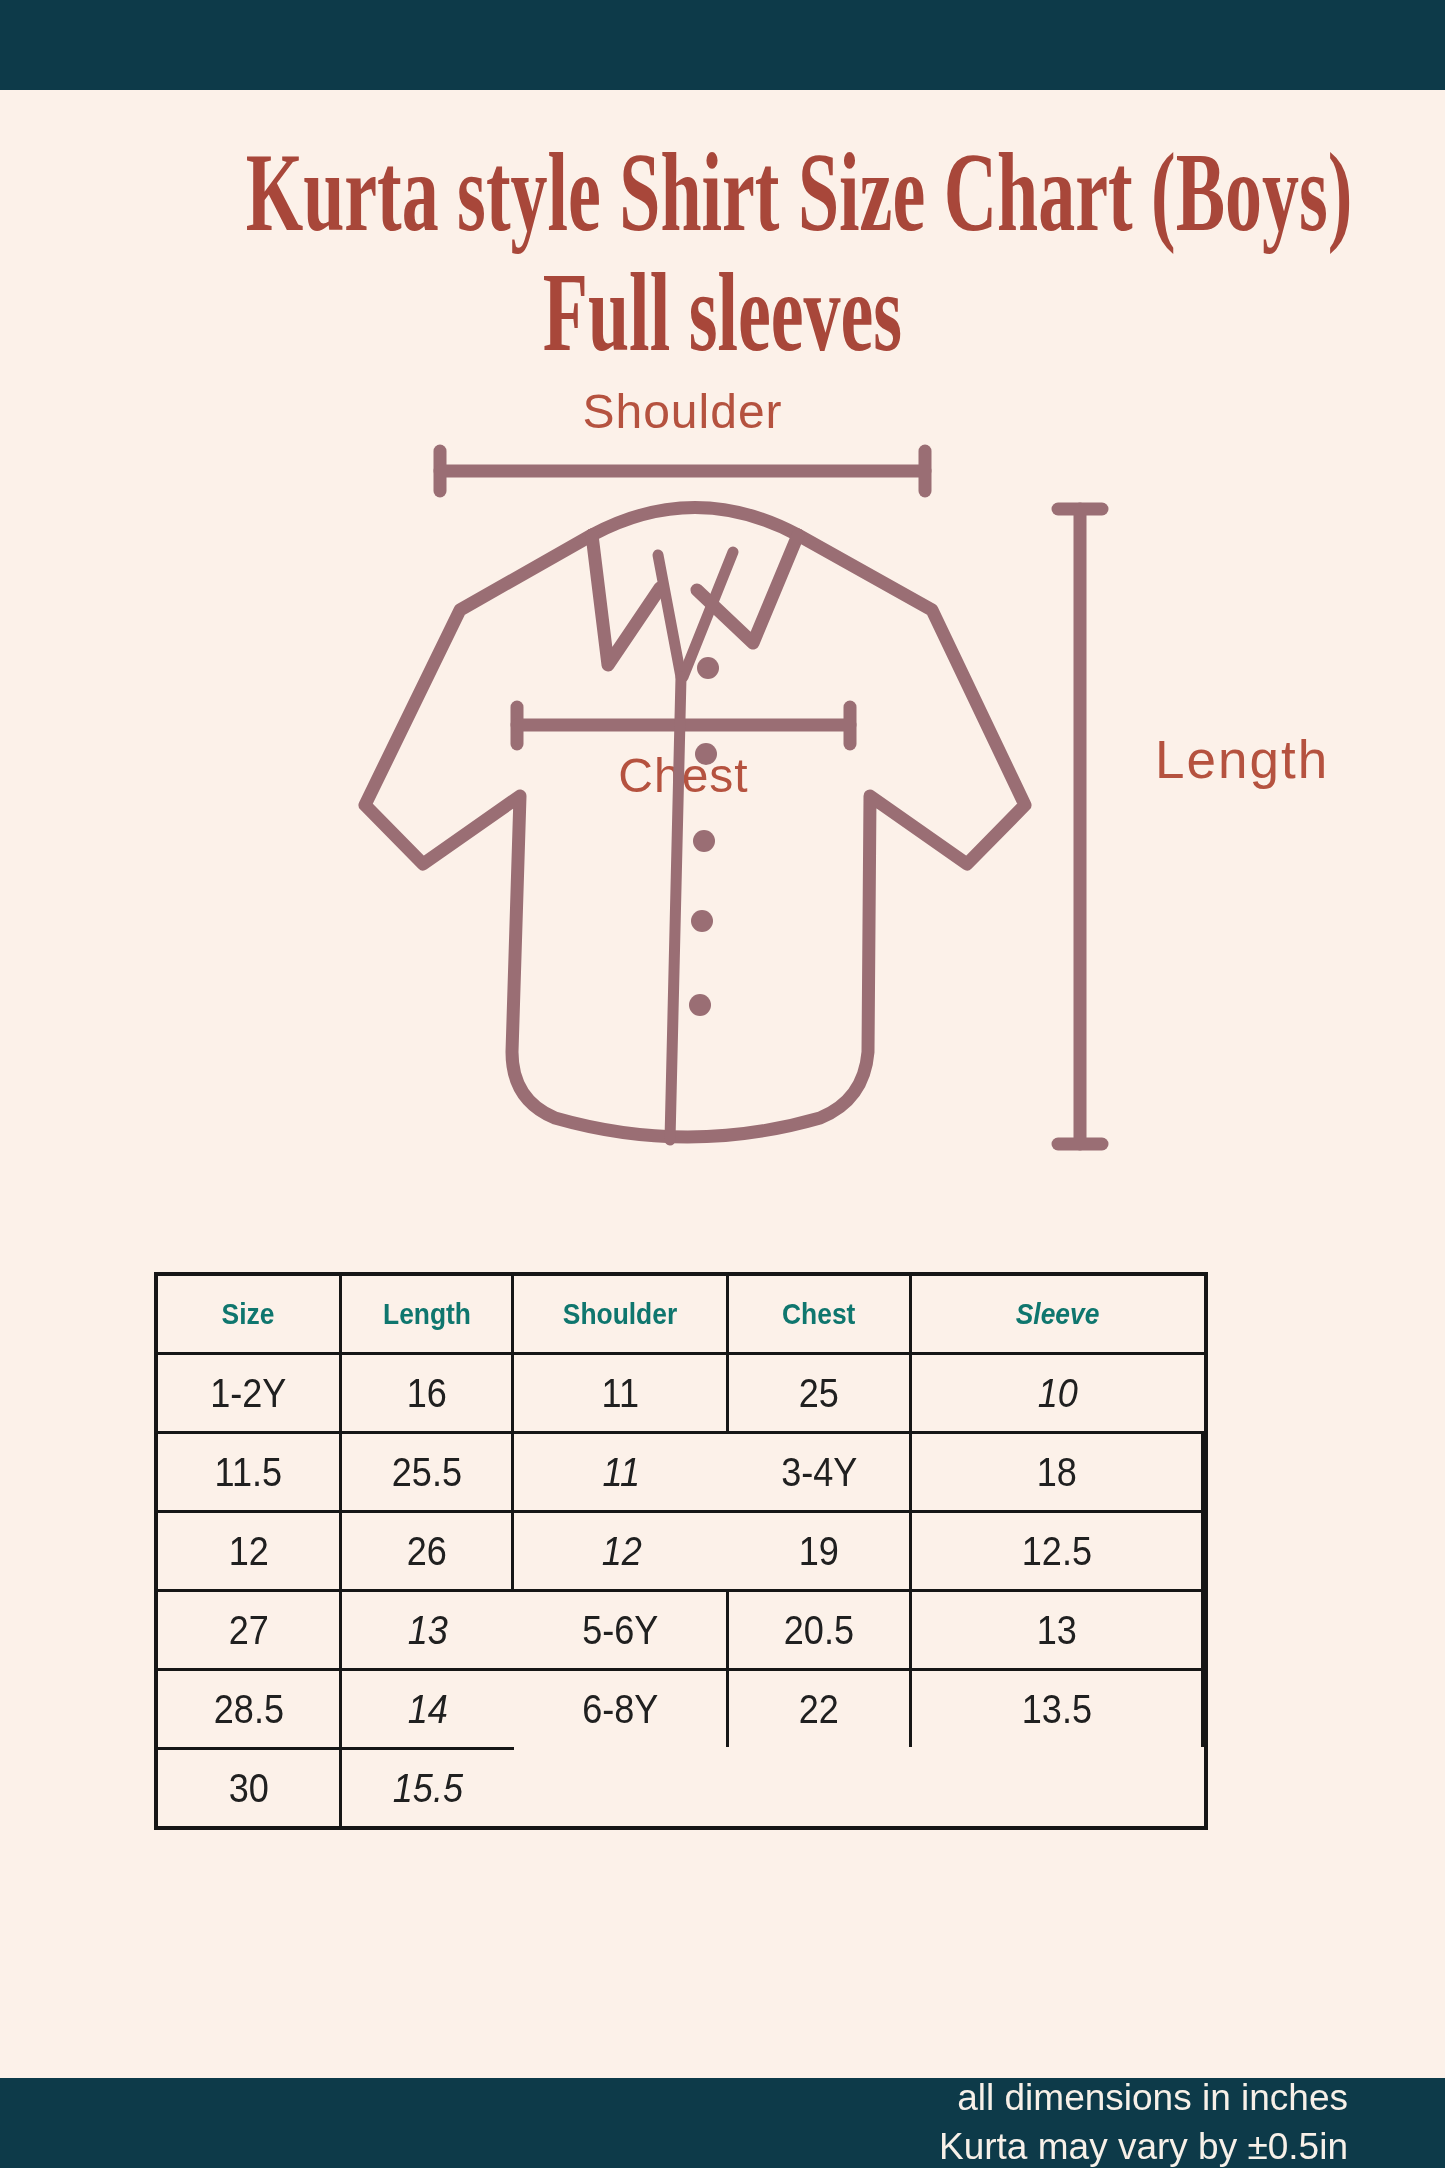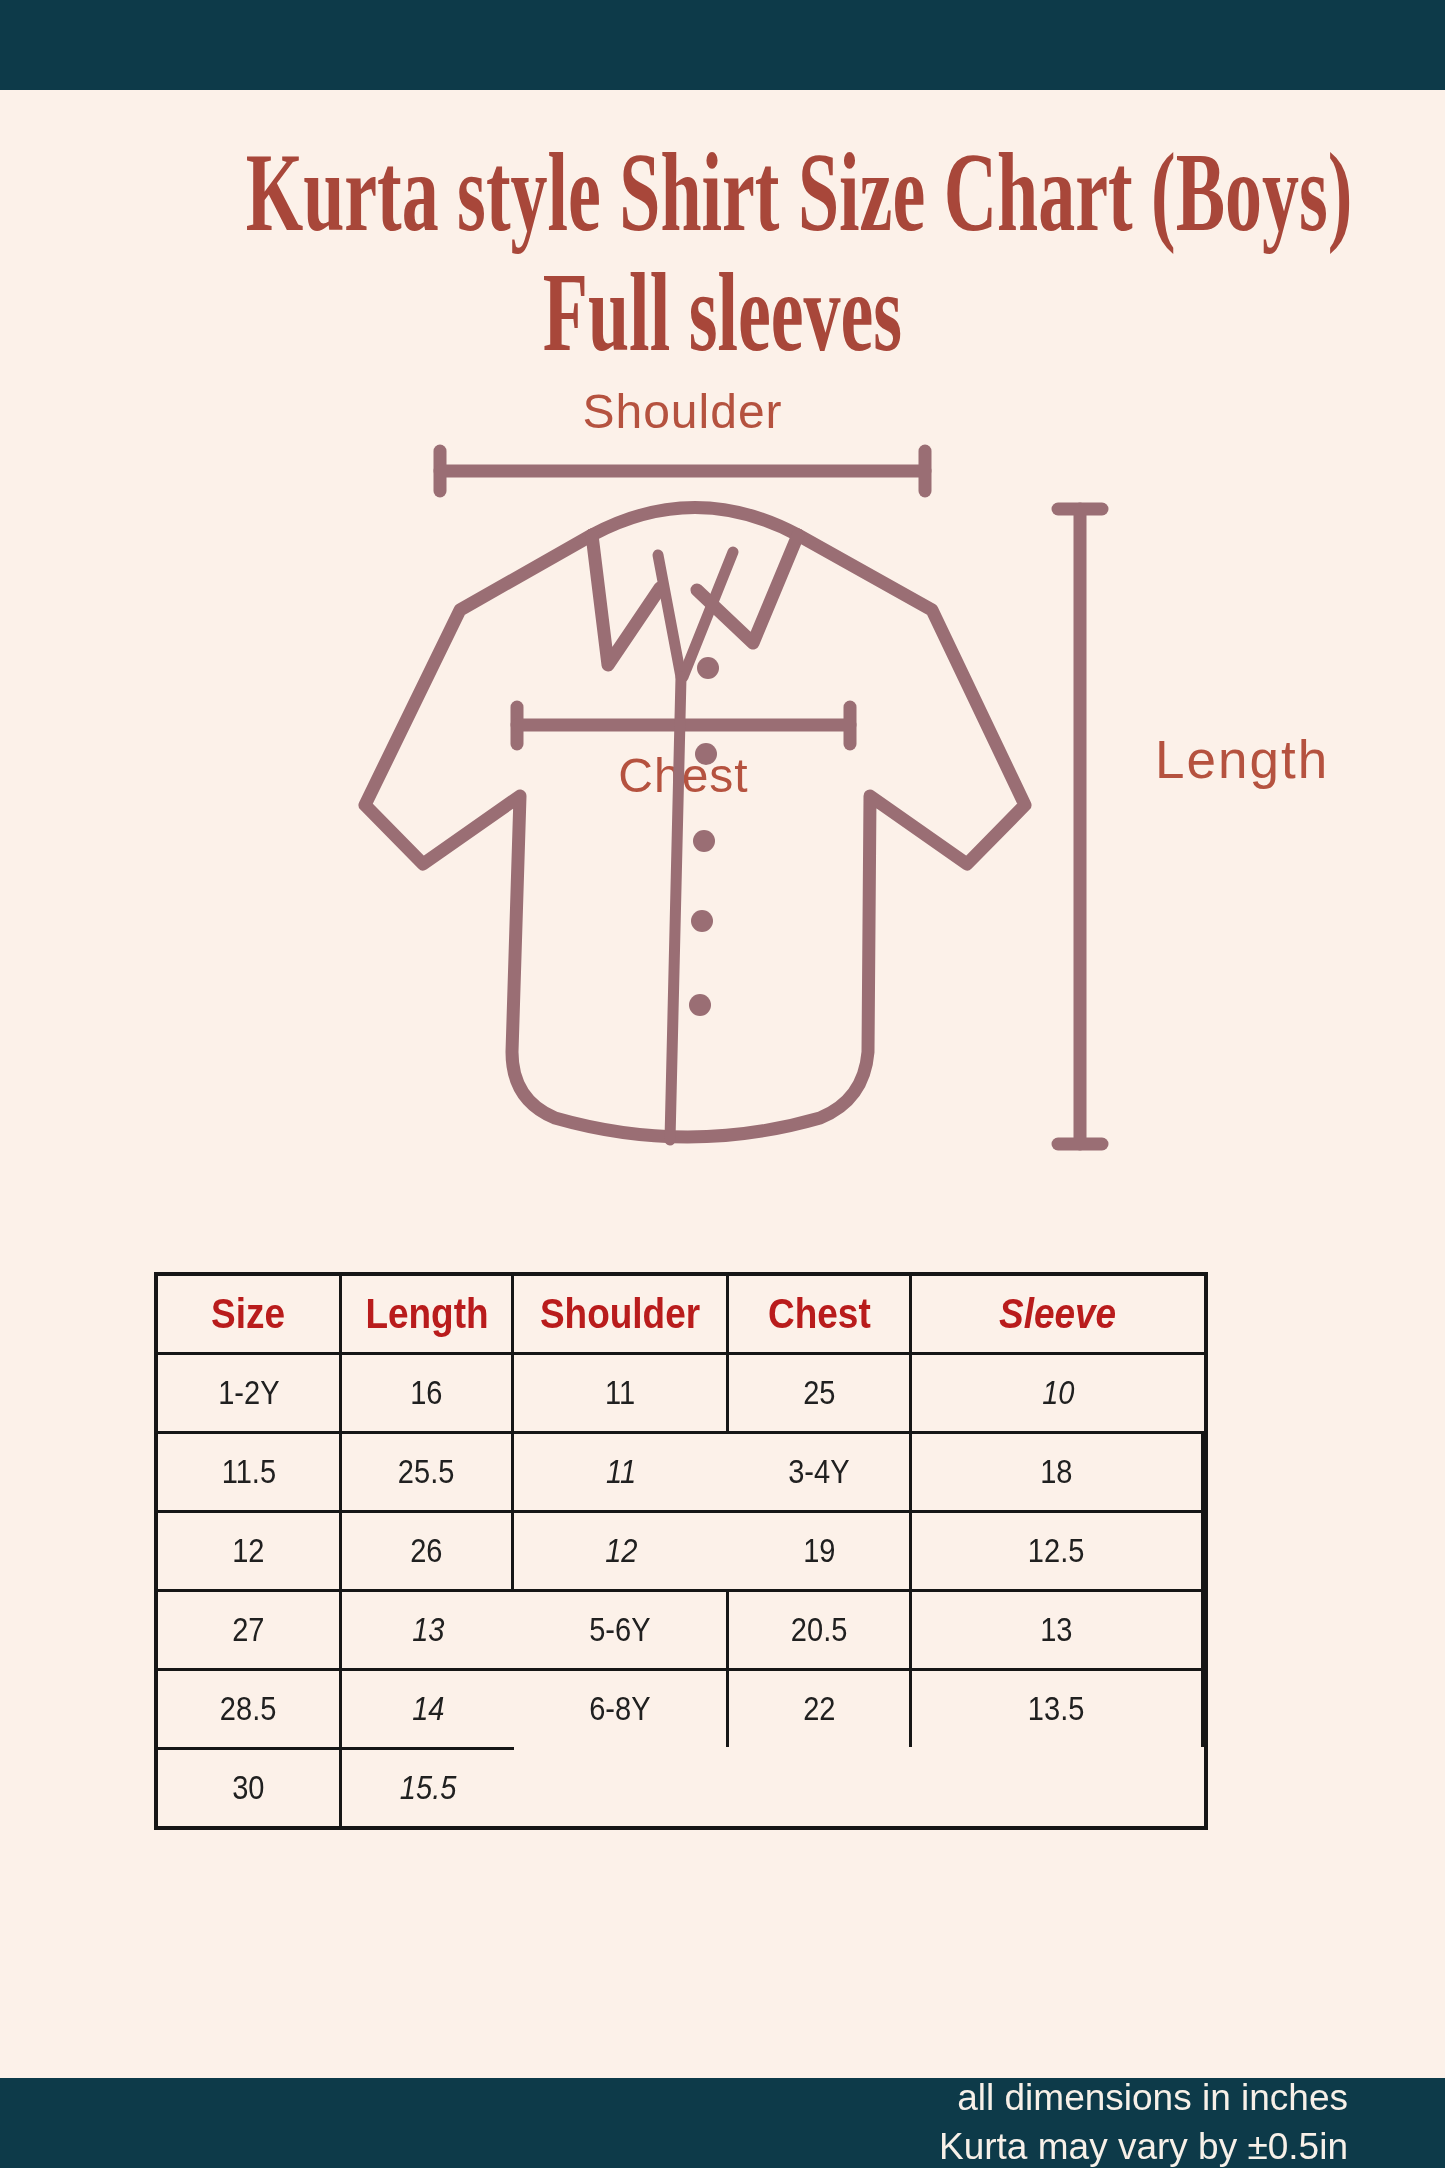--- a/index.html
+++ b/index.html
@@ -31,23 +31,23 @@
   .shirt-svg { position:absolute; left:340px; top:440px; width:800px; height:740px; }
   .size-table {
     position:absolute; left:154px; top:1272px; width:1054px;
     border:4px solid #161616; display:grid;
     grid-template-columns:184px 172px 215px 183px 1fr;
     box-sizing:border-box;
   }
   .cell {
     border-right:3px solid #161616; border-bottom:3px solid #161616;
     height:76px; display:flex; align-items:center; justify-content:center;
-    font-size:33px; color:#202020; background:transparent;
-  }
-  .cell.header { font-weight:bold; font-size:42px; color:#b91c1c; }
+    font-size:41px; color:#202020; background:transparent;
+  }
+  .cell.header { font-weight:bold; font-size:30px; color:#0f766e; }
   .cell.last-col { border-right:none;font-style:italic; }
   .cell.last-row { border-bottom:none; }
   .cond { display:inline-block; transform:scaleX(0.88); white-space:nowrap; }
   .footer-line { color:#f7f0e8; font-size:37px; line-height:1.32; text-align:right; }
 </style>
 </head>
 <body>
 
 <div class="poster">
 

